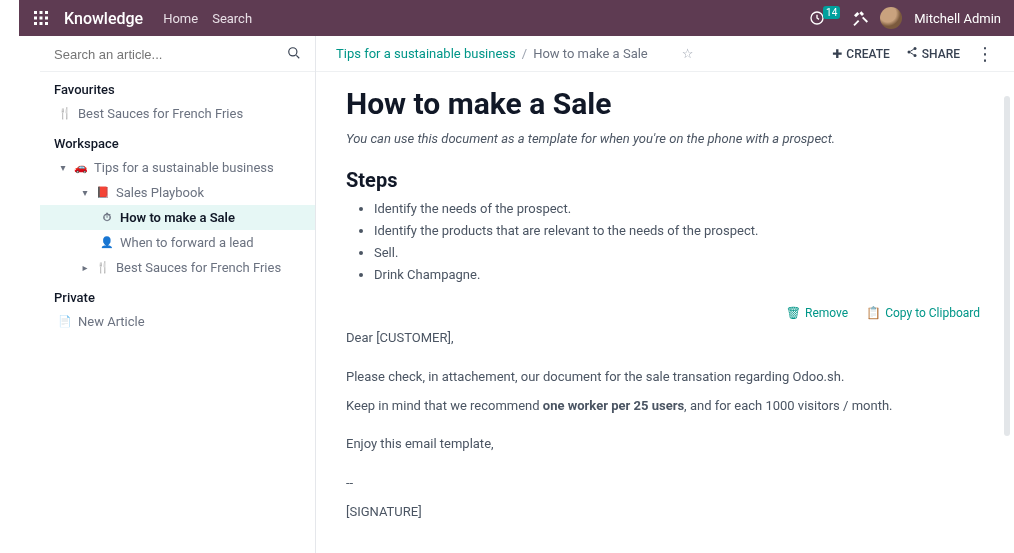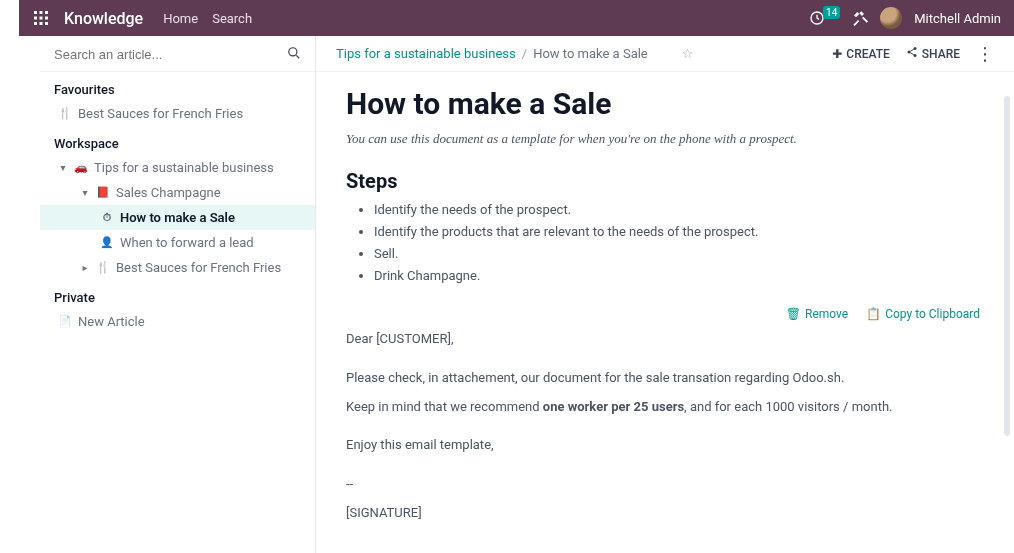--- a/index.html
+++ b/index.html
@@ -87,21 +87,21 @@
     .breadcrumb .bc-link { color:#009688; cursor:pointer; }
     .breadcrumb .bc-sep { color:#9ca3af; }
     .breadcrumb .bc-current { color:#6b7280; }
     .star-icon { margin-left:28px; color:#9ca3af; cursor:pointer; }
     .bc-right { display:flex; align-items:center; gap:16px; color:#374151; font-size:12px; }
     .btn-flat { display:inline-flex; align-items:center; gap:4px; cursor:pointer; font-weight:500; }
     .kebab { font-size:18px; line-height:0; color:#374151; cursor:pointer; }
 
     .content { padding: 14px 30px; color:#374151; max-width:760px; }
     .title { font-size:30px; font-weight:700; color:#111827; margin-bottom:10px; }
-    .subtitle { font-size:13px; color:#4b5563; font-style:italic; margin-bottom:22px;font-family:Liberation Serif, serif; }
+    .subtitle { font-size:13px; color:#4b5563; font-style:italic; margin-bottom:22px; }
     .h2 { font-size:20px; font-weight:700; color:#111827; margin-bottom:6px; }
     .content ul { padding-left: 28px; margin-bottom: 7px; }
     .content ul li { font-size:13px; color:#4b5563; line-height:1.7; }
 
     .template-actions {
       display:flex; justify-content:flex-end; gap:18px;
       padding-right:4px; margin: 20px 0 6px;
       font-size:12px; color:#009688;
     }
     .template-actions .action { display:inline-flex; align-items:center; gap:4px; cursor:pointer; }
@@ -174,21 +174,21 @@
 
     <div class="section-title">Workspace</div>
     <div class="tree-item level1">
       <span class="caret">▾</span>
       <span class="tree-icon">🚗</span>
       <span>Tips for a sustainable business</span>
     </div>
     <div class="tree-item level2">
       <span class="caret">▾</span>
       <span class="tree-icon">📕</span>
-      <span>Sales Champagne</span>
+      <span>Sales Playbook</span>
     </div>
     <div class="tree-item level3 active">
       <span class="tree-icon">⏱</span>
       <span>How to make a Sale</span>
     </div>
     <div class="tree-item level3">
       <span class="tree-icon">👤</span>
       <span>When to forward a lead</span>
     </div>
     <div class="tree-item level2">

